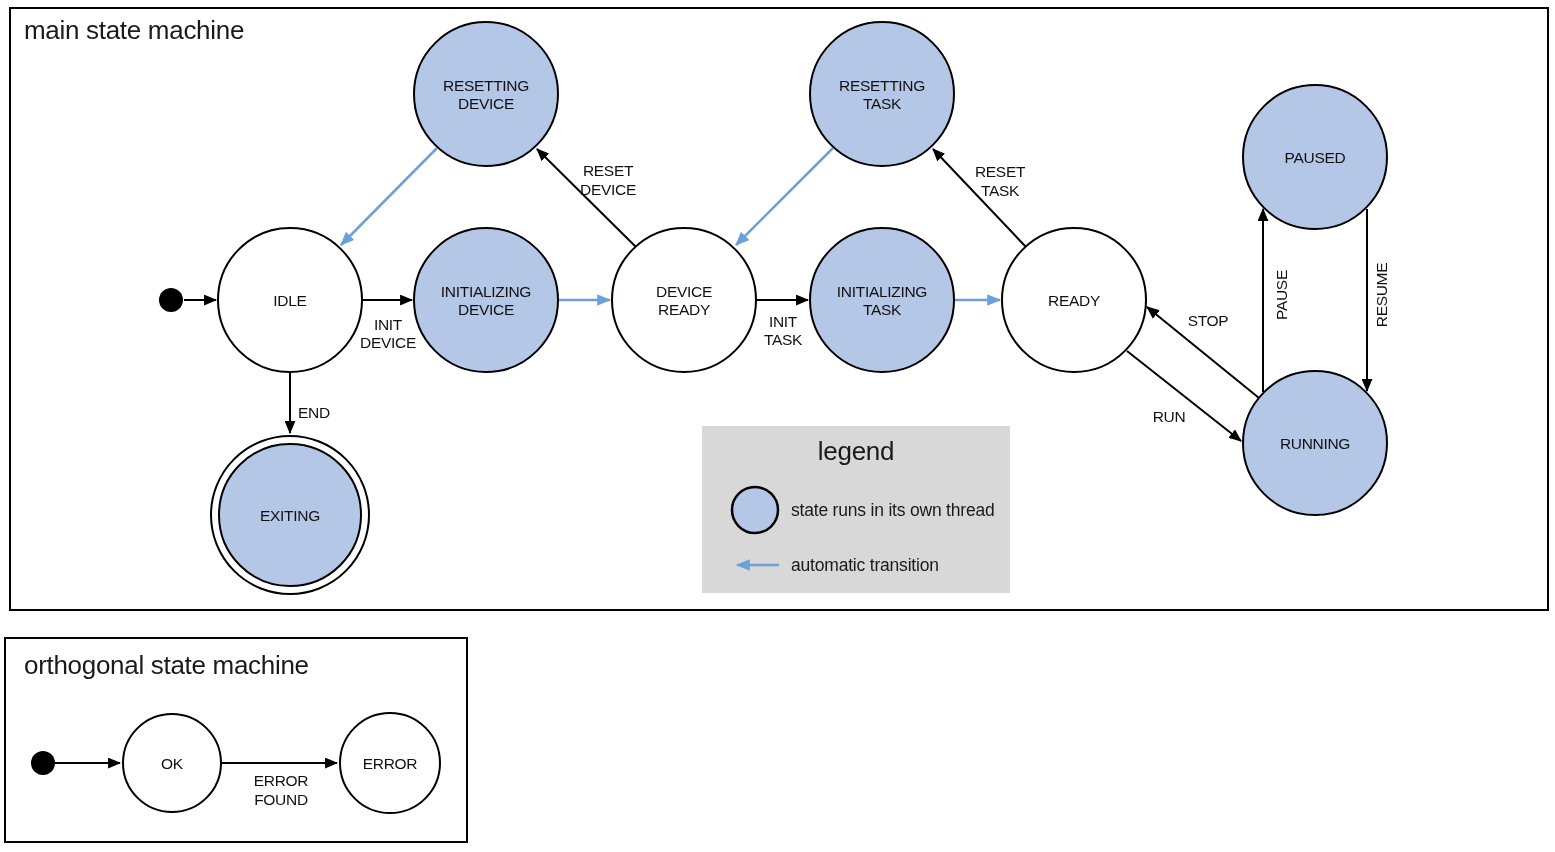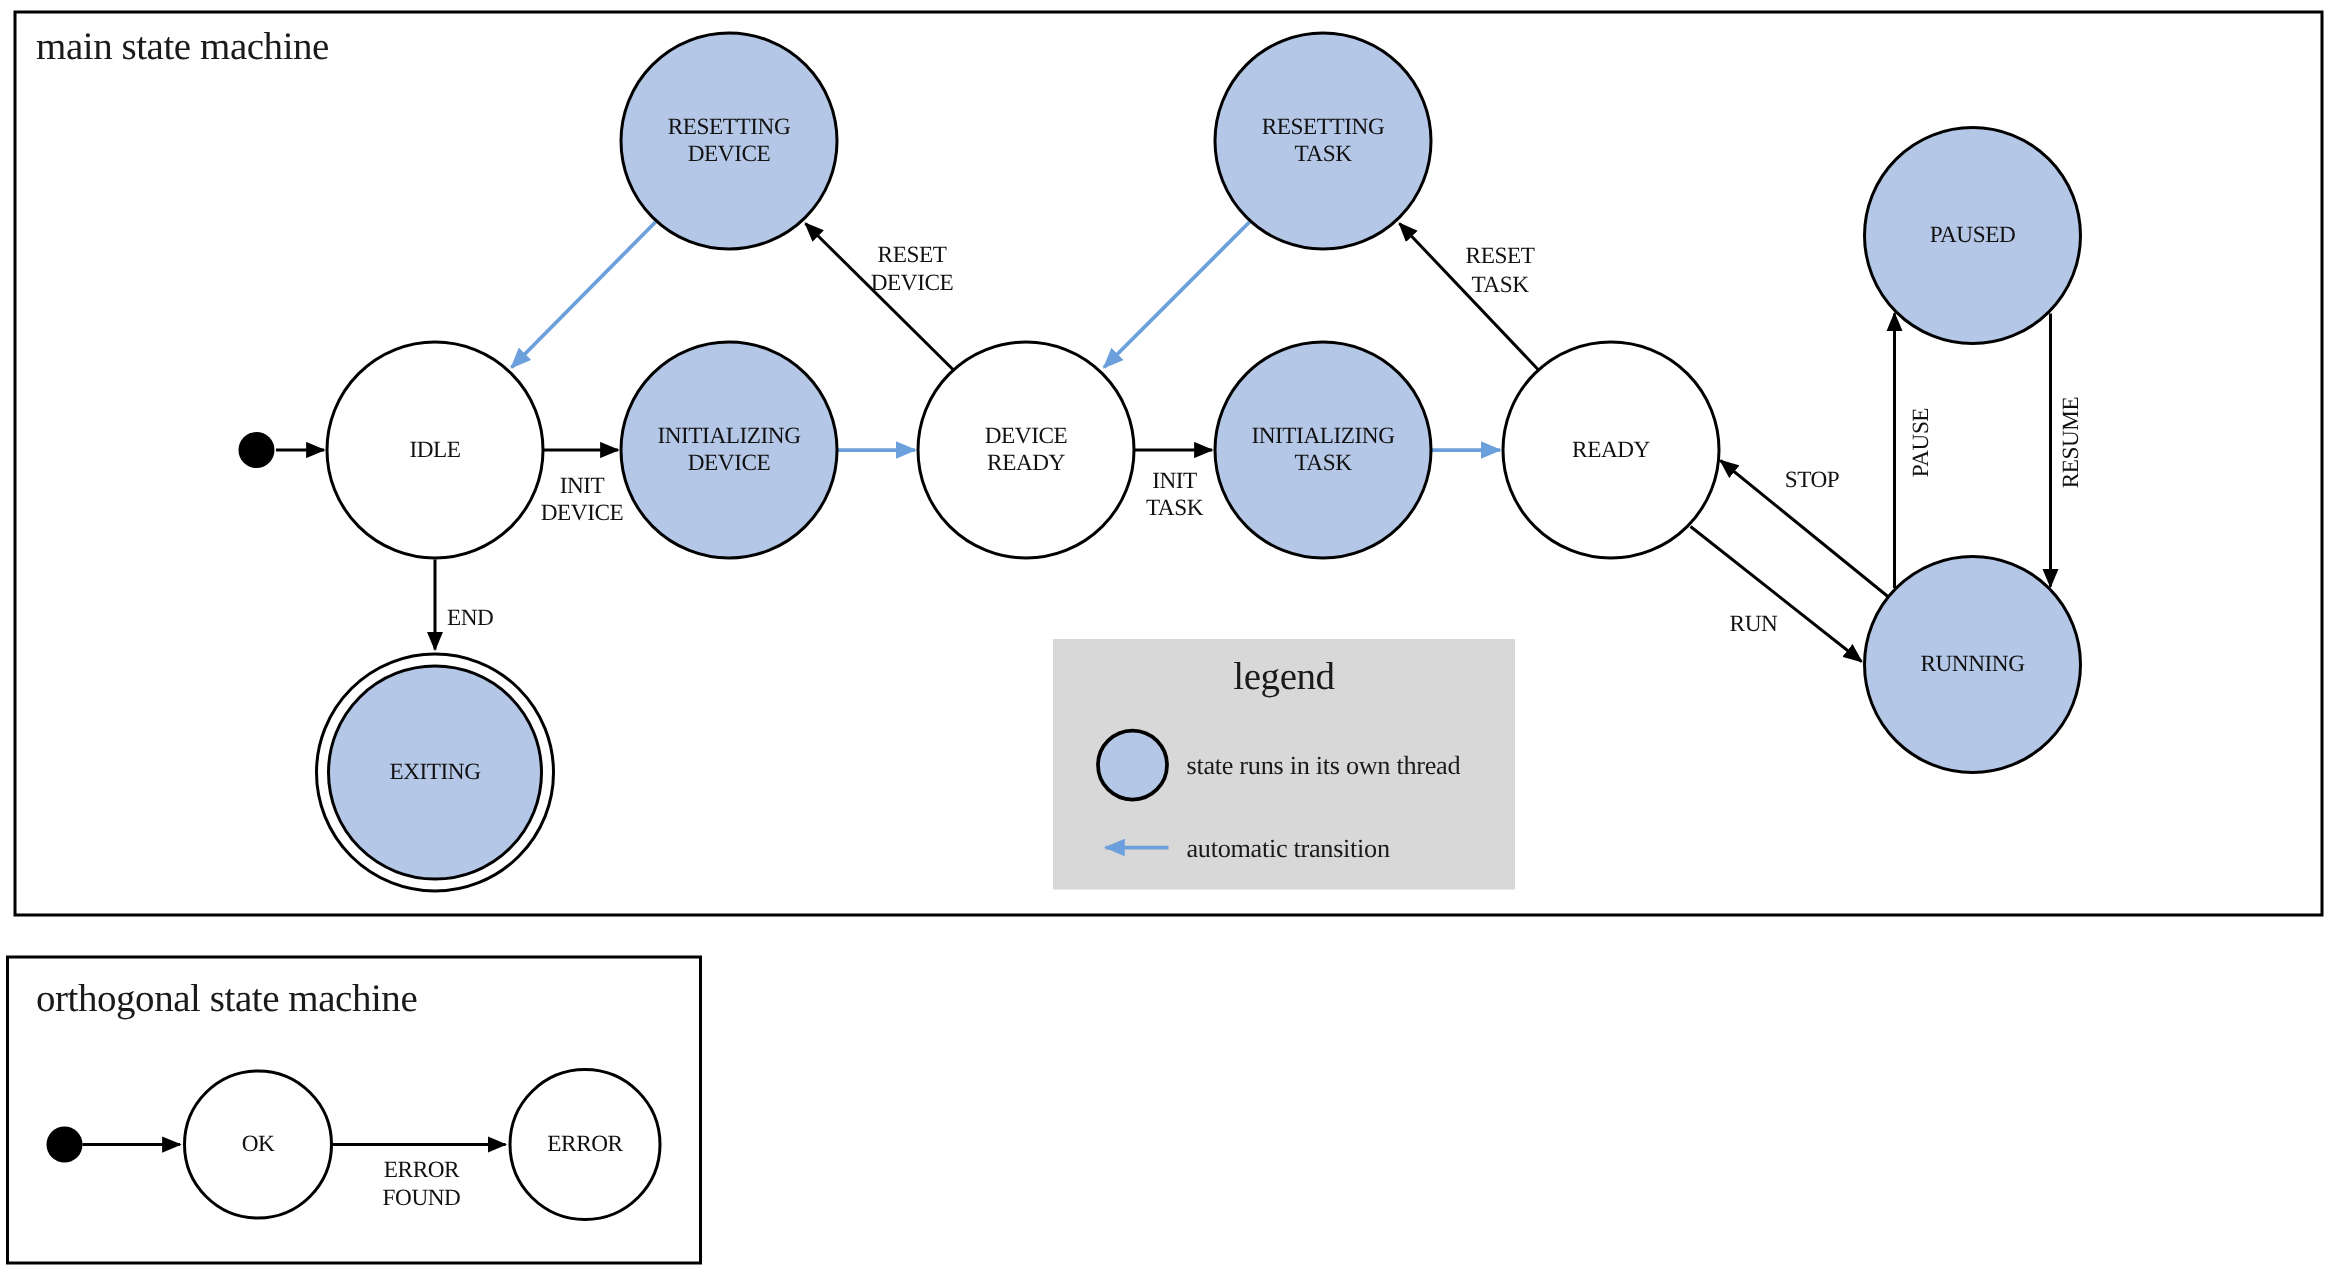--- a/index.html
+++ b/index.html
@@ -8,21 +8,20 @@
     background: #ffffff;
     width: 1555px;
     height: 852px;
     font-family: "Liberation Sans", sans-serif;
   }
   .stage {
     position: relative;
     width: 1555px;
     height: 852px;
     overflow: hidden;
-    font-family: Liberation Serif, serif;
   }
   svg { display: block; }
 
   .container-box {
     fill: none;
     stroke: #000000;
     stroke-width: 2;
   }
   .diagram-title {
     font-size: 26px;

